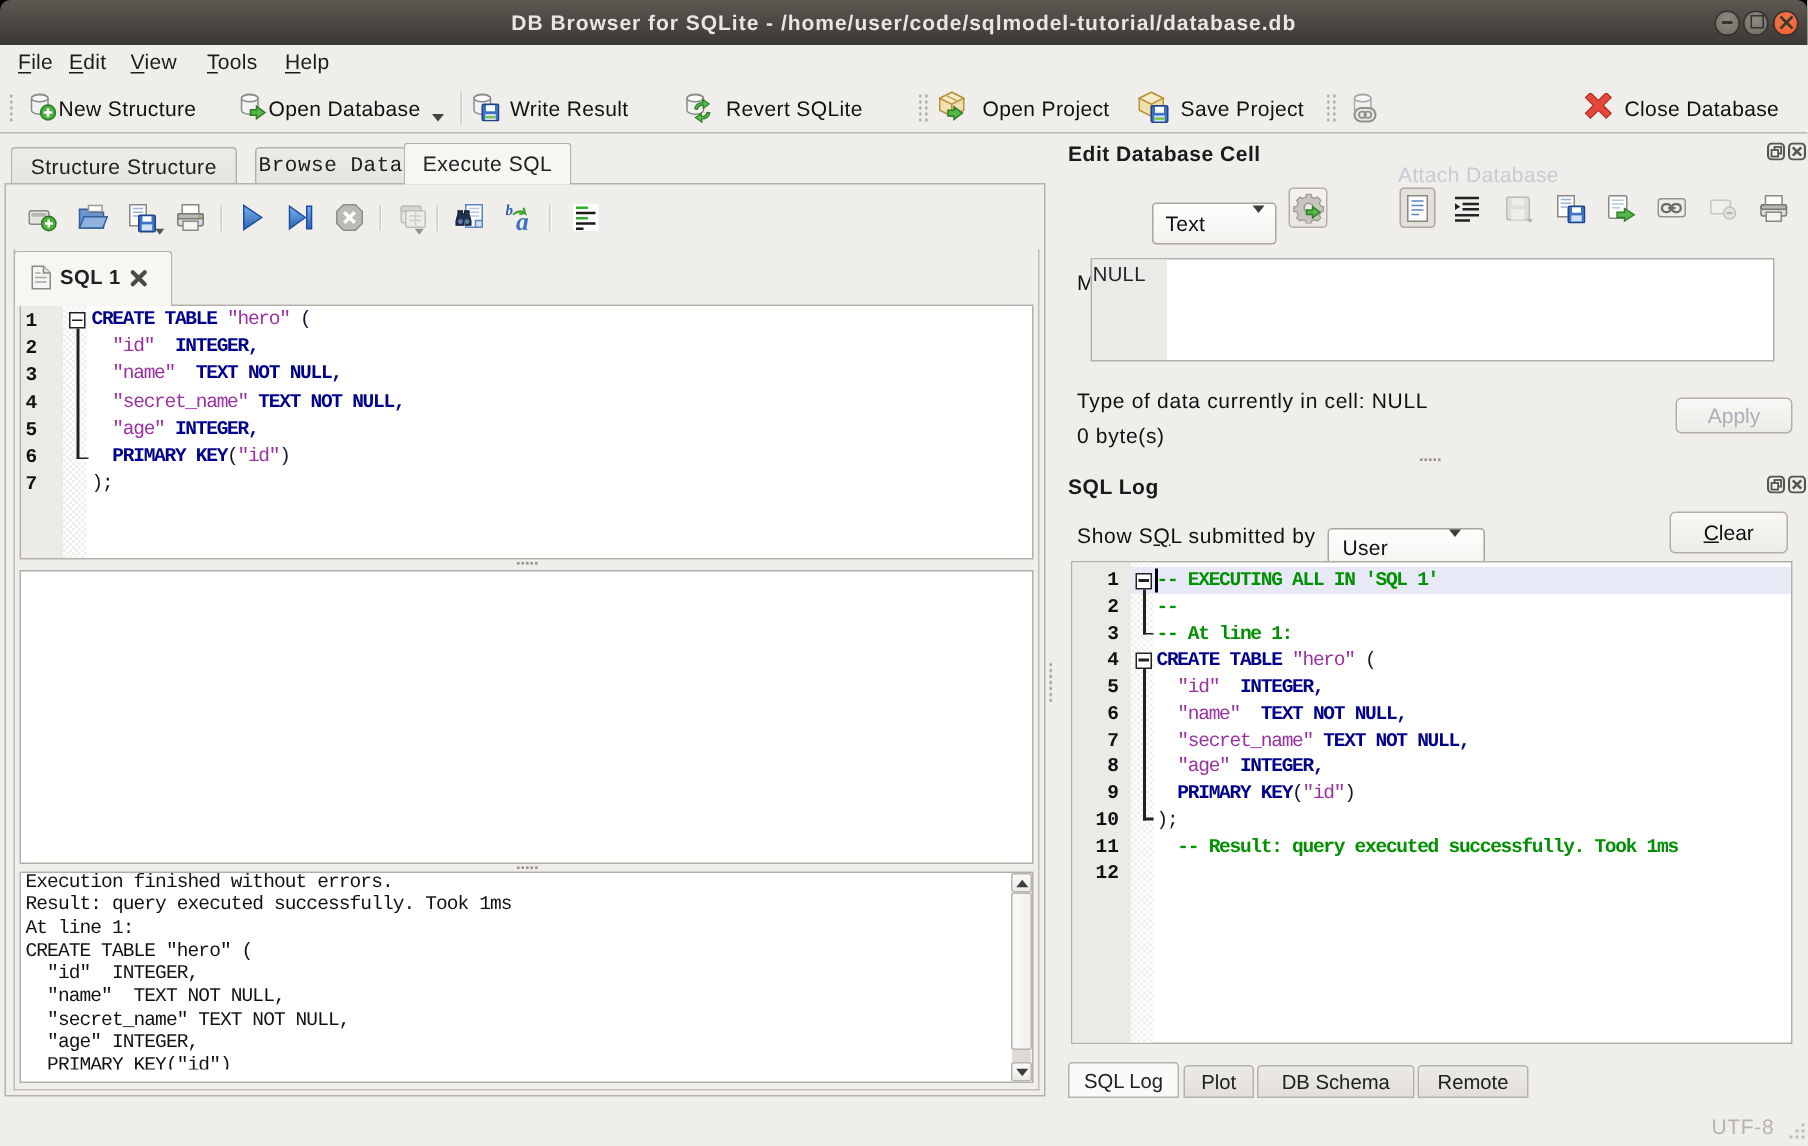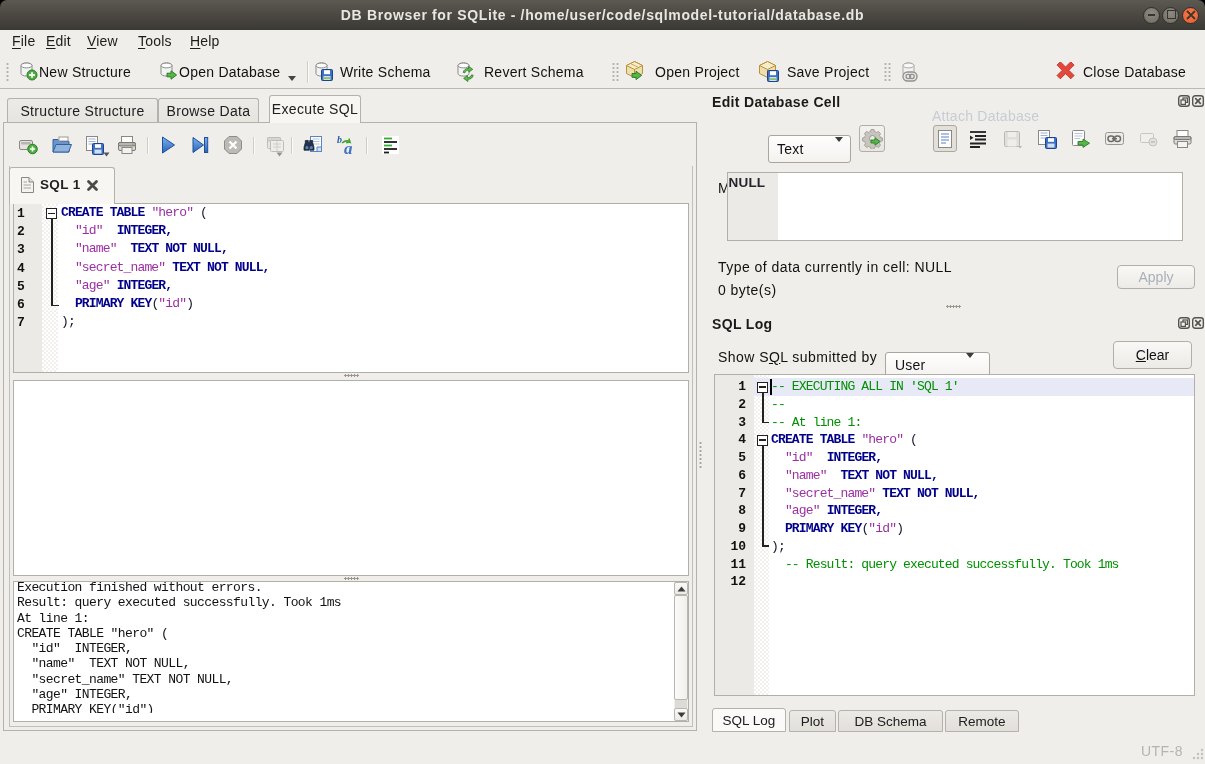--- a/index.html
+++ b/index.html
@@ -31,21 +31,21 @@
   .tab{position:absolute;box-sizing:border-box;border:1px solid #b5b1ab;border-bottom:none;
        background:linear-gradient(#ecebe7,#e6e4df);border-radius:3px 3px 0 0;
        font-size:14px;letter-spacing:0.35px;color:#202020;text-align:center;}
   #paneframe{position:absolute;left:3px;top:122px;width:694px;height:609px;
        border:1px solid #b5b1ab;box-sizing:border-box;background:#f0eeea;}
   .whitebox{position:absolute;background:#fff;border:1px solid #b2aea8;box-sizing:border-box;}
   
   .mono{font-family:"Liberation Mono",monospace;font-size:13px;letter-spacing:-0.85px;white-space:pre;}
   .kw{color:#00008b;font-weight:bold;}
   .idq{color:#9b30a2;}
-  .cmt{color:#009000;}
+  .cmt{color:#009000;font-weight:bold;}
   .gut{position:absolute;background:#eceae7;}
   .lnum{font-family:"Liberation Mono",monospace;font-weight:bold;font-size:13px;color:#111;}
   .checker{background-image:conic-gradient(#f1f0ed 25%,#fff 0 50%,#f1f0ed 0 75%,#fff 0);
      background-size:4px 4px;}
   .splitdots{position:absolute;width:15px;height:3px;
      background-image:radial-gradient(circle,#9b978f 1px,transparent 1.2px);background-size:3px 3px;}
   
   .docktitle{position:absolute;font-size:14px;letter-spacing:0.35px;font-weight:bold;color:#1a1a1a;}
   .lbl{position:absolute;font-size:14px;letter-spacing:0.45px;color:#111;}
   .combo{position:absolute;box-sizing:border-box;background:linear-gradient(#fefefd,#f4f2ef);
@@ -98,28 +98,28 @@
   </svg>
 <div class="tbsep" style="left:307px;"></div>
 <svg id="icon-dbwrite" class="abs" style="left:313px;top:61px;" width="20" height="20" viewBox="0 0 20 20">
   <path d="M3 4.5 C3 2.9 5.7 1.9 8.5 1.9 C11.3 1.9 14 2.9 14 4.5 L14 12.5 C14 14.1 11.3 15.1 8.5 15.1 C5.7 15.1 3 14.1 3 12.5 Z" fill="#f3f3f3" stroke="#8a8a8a"></path>
   <ellipse cx="8.5" cy="4.5" rx="5.5" ry="2.4" fill="#fdfdfd" stroke="#8a8a8a"></ellipse>
   <rect x="8.5" y="8.5" width="11" height="11" rx="1" fill="#3e71c4" stroke="#1d4488"></rect>
   <rect x="11" y="9.2" width="6" height="4" fill="#fff"></rect>
   <rect x="10.5" y="15" width="7" height="4" fill="#cfe0f5"></rect>
   <rect x="10.5" y="16.3" width="7" height="1.6" fill="#7fc44f"></rect>
 </svg>
-<div class="tblabel" style="left:340px;">Write Schema</div>
+<div class="tblabel" style="left:340px;">Write Result</div>
 <svg id="icon-dbrevert" class="abs" style="left:455px;top:61px;" width="21" height="21" viewBox="0 0 21 21">
   <path d="M3 4.5 C3 2.9 5.7 1.9 8.5 1.9 C11.3 1.9 14 2.9 14 4.5 L14 12.5 C14 14.1 11.3 15.1 8.5 15.1 C5.7 15.1 3 14.1 3 12.5 Z" fill="#f3f3f3" stroke="#8a8a8a"></path>
   <ellipse cx="8.5" cy="4.5" rx="5.5" ry="2.4" fill="#fdfdfd" stroke="#8a8a8a"></ellipse>
   <path d="M8.2 11.5 C8.6 8.9 11 7.2 13.6 7.4 L13.4 5.2 L17.8 8.3 L13.9 11.1 L13.8 9.1 C12 9 10.4 10.1 10 11.8 Z" fill="#5cb852" stroke="#2c7d23" stroke-width="0.8"></path>
   <path d="M18.2 14.2 C17.8 16.8 15.4 18.5 12.8 18.3 L13 20.5 L8.6 17.4 L12.5 14.6 L12.6 16.6 C14.4 16.7 16 15.6 16.4 13.9 Z" fill="#5cb852" stroke="#2c7d23" stroke-width="0.8"></path>
 </svg>
-<div class="tblabel" style="left:484px;">Revert Schema</div>
+<div class="tblabel" style="left:484px;">Revert SQLite</div>
 <div class="handle" style="left:612px;"></div>
 <div class="handle" style="left:616px;"></div>
 <svg id="icon-projopen" class="abs" style="left:624px;top:60px;" width="23" height="23" viewBox="0 0 23 23">
   <path d="M10.5 1.5 L18.5 5.5 L18.5 13.5 L10.5 17.5 L2.5 13.5 L2.5 5.5 Z" fill="#f0dfae" stroke="#b8923a"></path>
   <path d="M2.5 5.5 L10.5 9.5 L18.5 5.5 L10.5 1.5 Z" fill="#f7ecc8" stroke="#b8923a"></path>
   <path d="M10.5 9.5 L10.5 17.5" stroke="#b8923a"></path>
   <path d="M6.5 3.5 L14.5 7.5" stroke="#c8a85a" fill="none"></path>
   <path d="M8 13.5 H12 V11.2 L17.6 15.4 L12 19.6 V17.3 H8 Z" fill="#55b64a" stroke="#2c7d23" stroke-width="1"></path>
 </svg>
 <div class="tblabel" style="left:655px;">Open Project</div>
@@ -143,22 +143,22 @@
   <rect x="10.6" y="13.4" width="4.6" height="4.2" rx="2.1" fill="none" stroke="#6d6b67" stroke-width="1.3"></rect>
 </svg>
 <div class="tblabel" style="left:932px;color:#c7ccd4;margin-top:44px;">Attach Database</div>
 <svg id="icon-dbclose" class="abs" style="left:1056px;top:62px;" width="20" height="18" viewBox="0 0 20 18">
   <path d="M3.5 1 L9 6.5 L14.5 1 L18 4.5 L12.5 10 L18 15.5 L14.5 19 L9 13.5 L3.5 19 L0 15.5 L5.5 10 L0 4.5 Z" transform="translate(1,-1.2) scale(0.95)" fill="#e4473c" stroke="#b02a20" stroke-width="0.8"></path>
 </svg>
 <div class="tblabel" style="left:1083px;">Close Database</div>
 <div id="toolbarline"></div>
 
 <div class="tab" style="left:7px;top:98px;width:151px;height:25px;line-height:25px;">Structure Structure</div>
-<div class="tab" style="left:158px;top:98px;width:101px;height:25px;line-height:25px;">Browse Data</div>
-<div class="tab" style="left:269px;top:95px;width:92px;height:28px;line-height:27px;background:#f7f6f3;z-index:3;">Execute SQL</div>
+<div class="tab" style="left:170px;top:98px;width:101px;height:25px;line-height:25px;font-family:Liberation Mono, monospace;">Browse Data</div>
+<div class="tab" style="left:269px;top:95px;width:112px;height:28px;line-height:27px;background:#f7f6f3;z-index:3;">Execute SQL</div>
 
 <div id="paneframe"></div>
 <div class="abs" style="left:8.5px;top:166px;width:1px;height:561px;background:#c2beb8;"></div>
 <div class="abs" style="left:692px;top:166px;width:1px;height:561px;background:#c2beb8;"></div>
 <div class="abs" style="left:8.5px;top:726px;width:684.5px;height:1px;background:#c2beb8;"></div>
 
 <svg class="abs" style="left:17px;top:134px;" width="22" height="22" viewBox="0 0 22 22">
   <rect x="2.5" y="6.5" width="13" height="9" rx="1.5" fill="#e5e3df" stroke="#8a8884"></rect>
   <rect x="4" y="8" width="10" height="2.5" rx="1" fill="#b8b6b2"></rect>
   <circle cx="15.5" cy="15" r="4.8" fill="#4cae40" stroke="#2c7d23"></circle>
@@ -354,21 +354,21 @@
   </svg>
   <svg class="abs" style="left:1172px;top:129px;" width="21" height="20" viewBox="0 0 21 20">
     <rect x="5" y="1.5" width="11" height="6" fill="#fdfdfd" stroke="#8a8884"></rect>
     <rect x="2" y="7.5" width="17" height="7.5" rx="1.5" fill="#dddbd7" stroke="#7a7874"></rect>
     <rect x="2" y="7.5" width="17" height="3" rx="1.5" fill="#b9b7b3" stroke="#7a7874"></rect>
     <rect x="5.5" y="12.5" width="10" height="6" fill="#f4f3f1" stroke="#8a8884"></rect>
   </svg>
 </div>
 <div class="whitebox" style="left:727px;top:172px;width:456px;height:69px;"></div>
 <div class="abs" style="left:728px;top:173px;width:50px;height:67px;background:#eceae7;"></div>
-<div class="abs" style="left:728.5px;top:175px;font-size:13.5px;font-weight:bold;letter-spacing:0.2px;color:#24242c;">NULL</div>
+<div class="abs" style="left:728.5px;top:175px;font-size:13.5px;font-weight:normal;letter-spacing:0.2px;color:#24242c;">NULL</div>
 <div class="lbl" style="left:718px;top:259px;">Type of data currently in cell: NULL</div>
 <div class="lbl" style="left:718px;top:282px;">0 byte(s)</div>
 <div class="btn" style="left:1117px;top:265px;width:78px;height:24px;line-height:22px;color:#a9b0ba;">Apply</div>
 
 <div class="splitdots" style="left:946px;top:305px;"></div>
 
 <div class="docktitle" style="left:712px;top:316px;">SQL Log</div>
 <div id="dock2-icons">
   <svg class="abs" style="left:1178px;top:317px;" width="12" height="12" viewBox="0 0 12 12">
     <rect x="0.7" y="0.7" width="10.6" height="10.6" rx="2.5" fill="none" stroke="#56544e" stroke-width="1.4"></rect>

